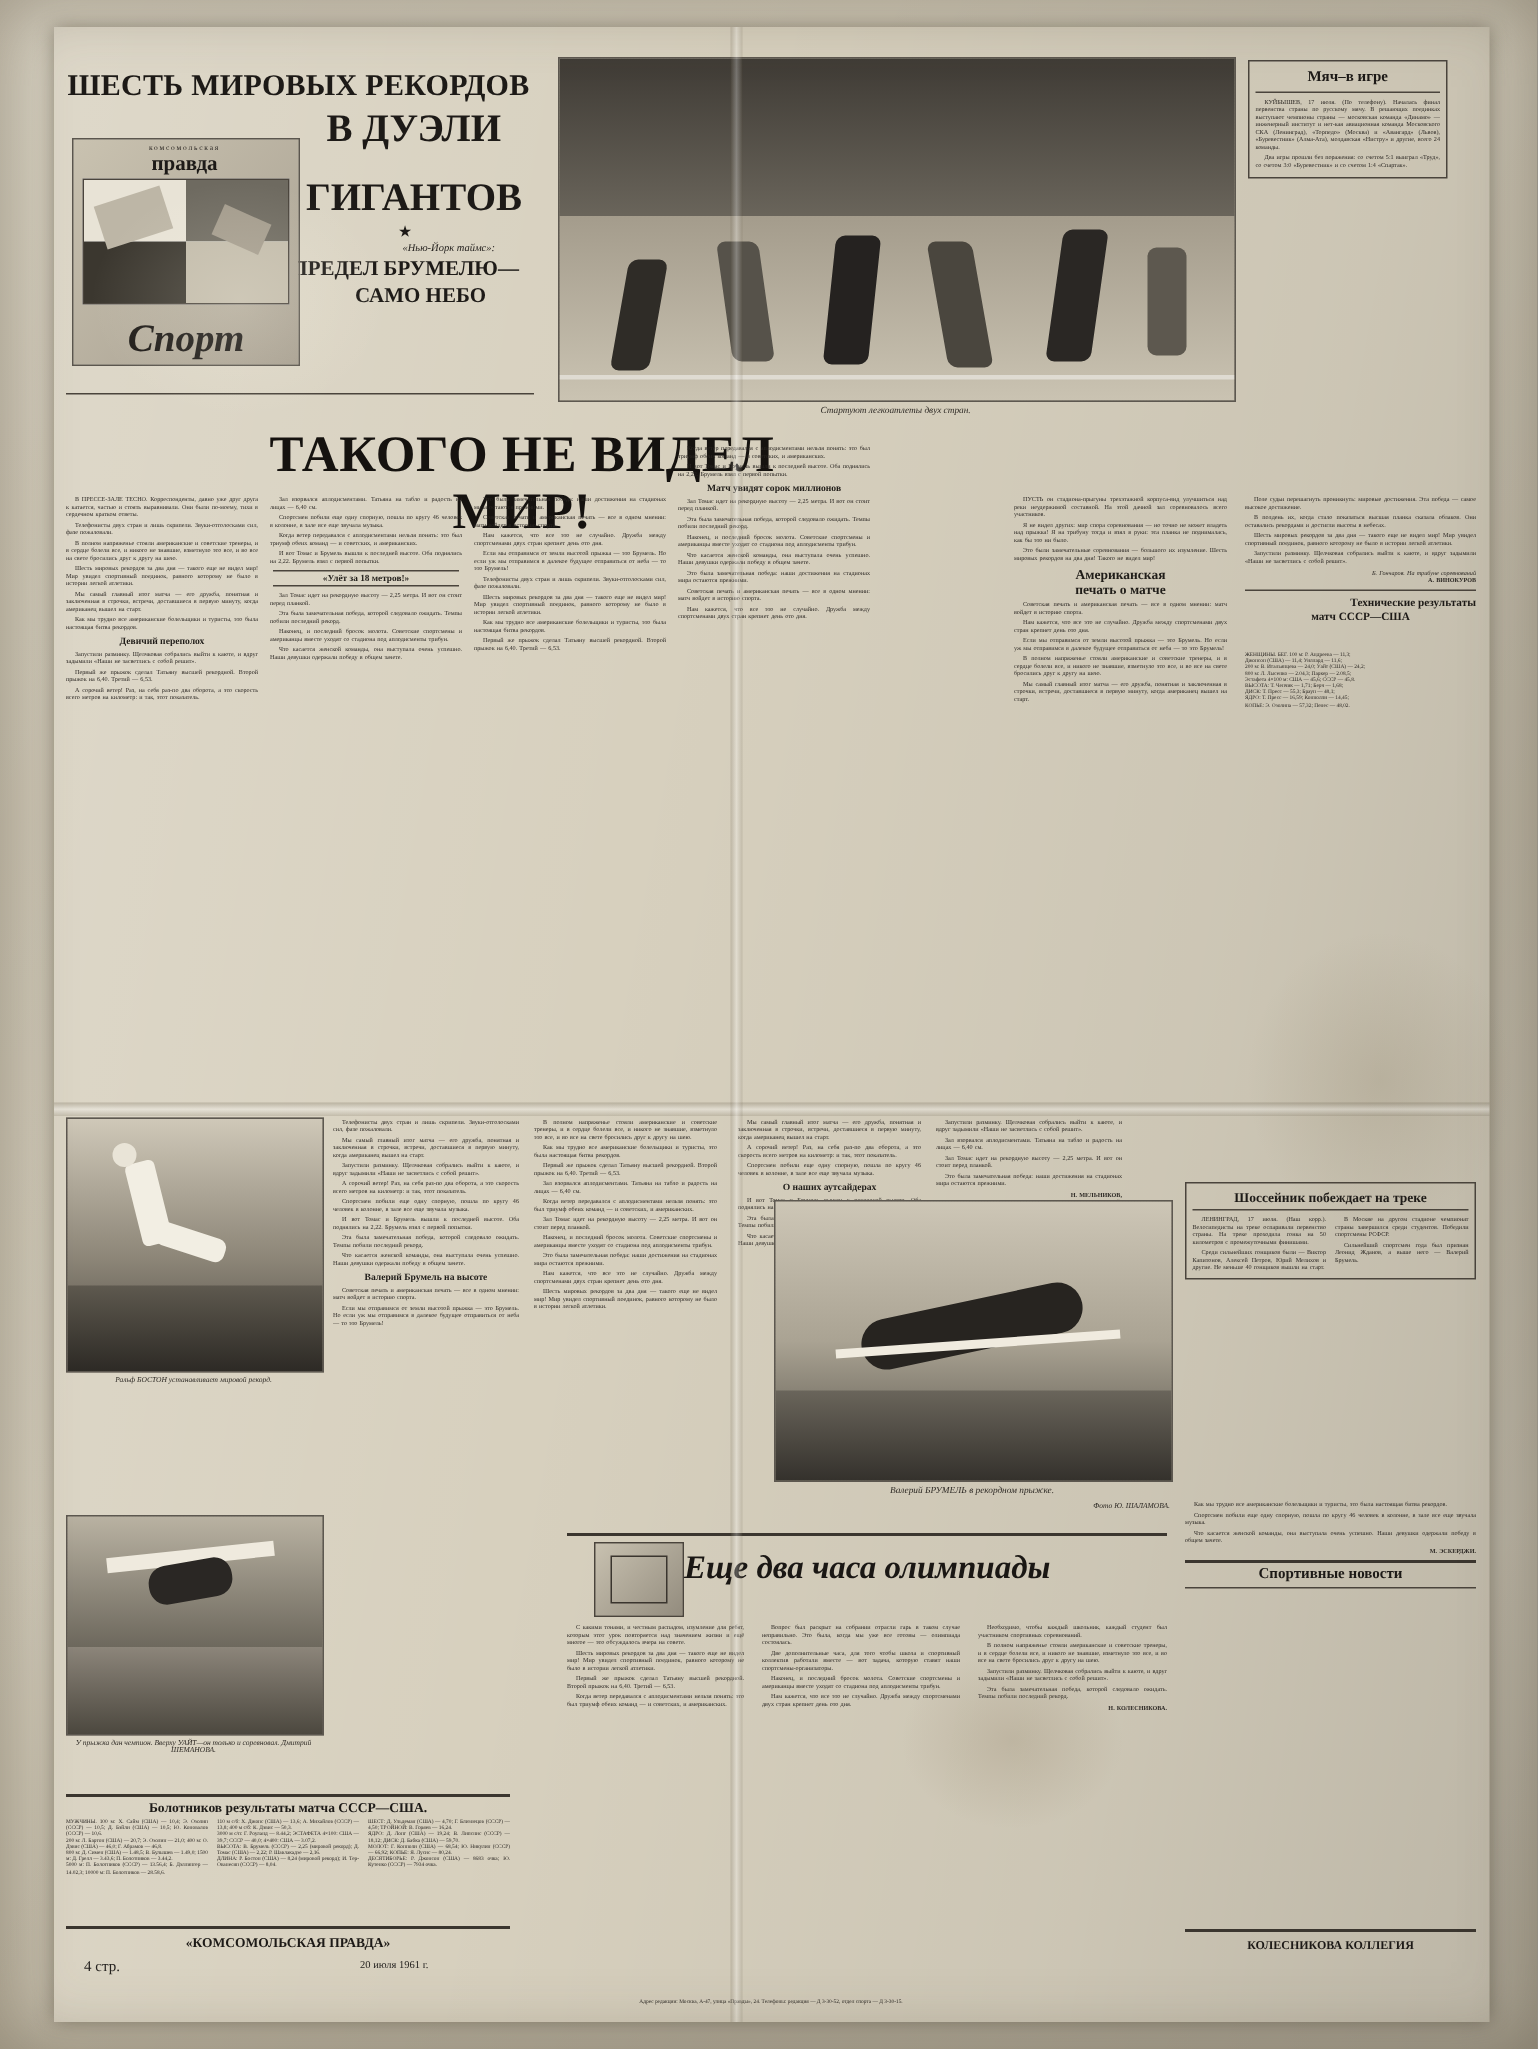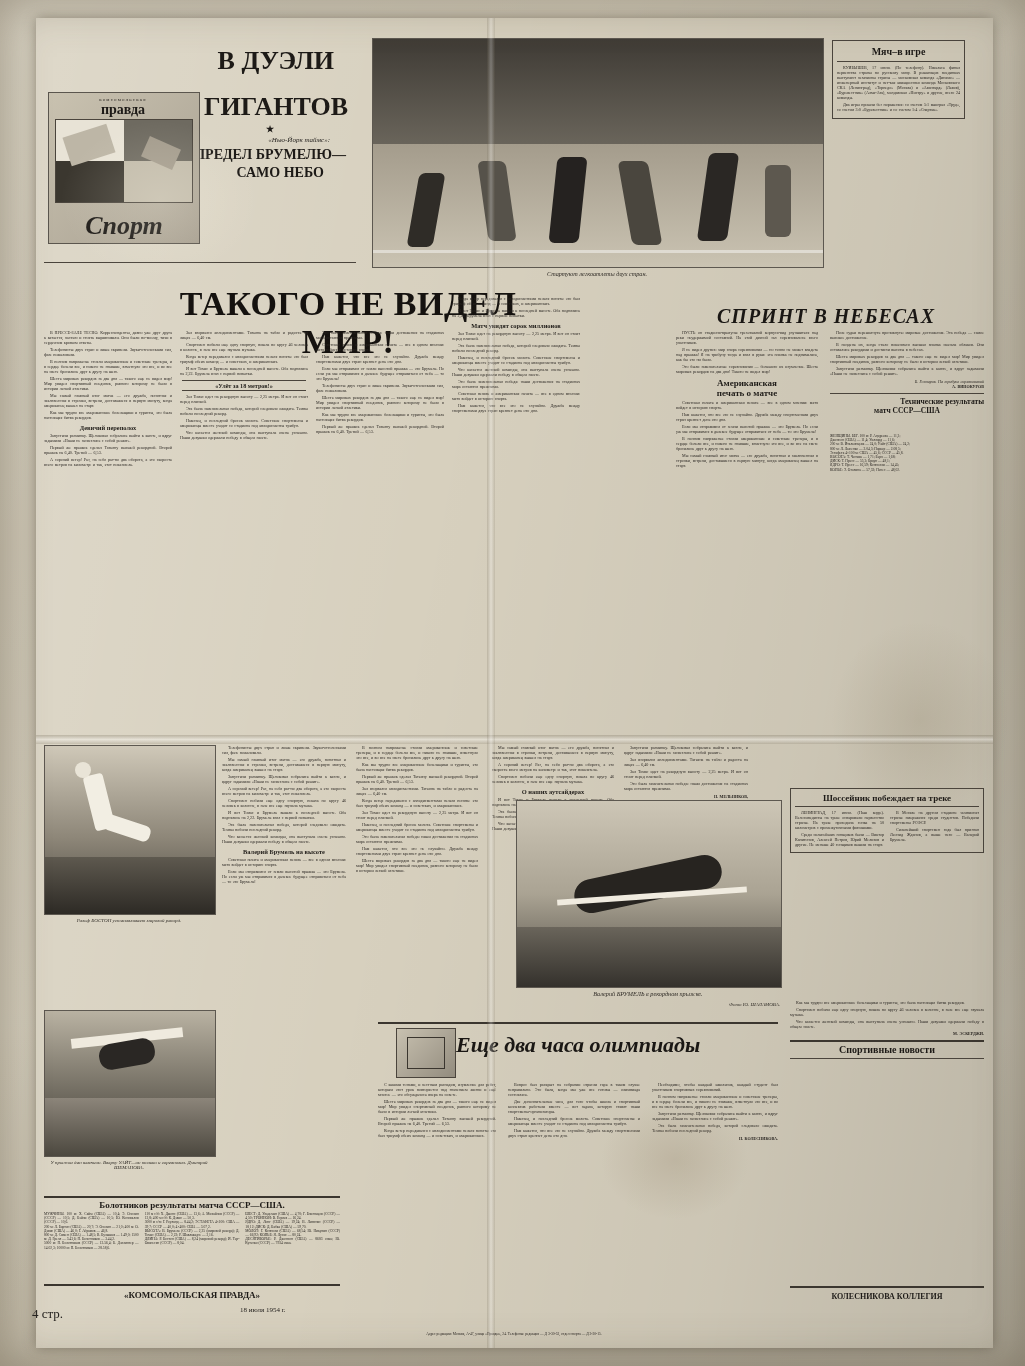--- a/index.html
+++ b/index.html
@@ -160,20 +160,21 @@
     z-index: 50;
   }
 </style>
 </head>
 <body>
 
 <div id="page">
   <div class="sheet"></div>
 
   <div class="col" style="left:44px; top:46px; width:310px;">
+    <div class="hl" style="font-size:20px; letter-spacing:0.2px; margin-bottom:2px;">ШЕСТЬ МИРОВЫХ РЕКОРДОВ</div>
     <div class="hl" style="font-size:26px; text-align:right; padding-right:20px; margin-bottom:16px;">В ДУЭЛИ</div>
     <div class="hl" style="font-size:26px; text-align:right; padding-right:6px;">ГИГАНТОВ</div>
     <div class="hl" style="font-size:9px; text-align:right; padding-right:80px; margin:2px 0;">★</div>
     <div style="font-size:7px; font-style:italic; text-align:right; padding-right:24px; color:#262320;">«Нью-Йорк таймс»:</div>
     <div class="hl" style="font-size:14px; text-align:right; padding-right:8px; margin-top:3px;">ПРЕДЕЛ БРУМЕЛЮ—</div>
     <div class="hl" style="font-size:14px; text-align:right; padding-right:30px; margin-top:2px;">САМО НЕБО</div>
   </div>
 
   <div class="masthead-logo">
     <div style="position:absolute; left:8px; top:4px; width:132px; text-align:center;">
@@ -209,21 +210,20 @@
 
   <div class="col" style="left:832px; top:40px; width:133px; border:1px solid #4a443c; padding:3px 4px 4px 4px; box-sizing:border-box;">
     <div class="boxhead" style="font-size:10px; margin:2px 0 4px 0;">Мяч–в игре</div>
     <div class="rule" style="margin-bottom:3px;"></div>
     <div class="txt p">КУЙБЫШЕВ, 17 июля. (По телефону). Началась финал первенства страны по русскому мячу. В решающих поединках выступают чемпионы страны — московская команда «Динамо» — инженерный институт и нет-кая авиационная команда Московского СКА (Ленинград), «Торпедо» (Москва) и «Авангард» (Львов), «Буревестник» (Алма-Ата), молдавская «Нистру» и другие, всего 24 команды.</div>
     <div class="txt p">Два игры прошли без поражения: со счетом 5:1 выиграл «Труд», со счетом 3:0 «Буревестник» и со счетом 1:4 «Спартак».</div>
   </div>
 
   <div style="position:absolute; left:148px; top:285px; width:400px; text-align:center; font-size:34px; font-weight:bold; letter-spacing:0.5px; color:#15120f; font-family:'Liberation Serif',serif;">ТАКОГО НЕ ВИДЕЛ МИР!</div>
 
-  <div style="position:absolute; left:676px; top:305px; width:300px; text-align:center; font-size:20px; font-style:italic; font-weight:bold; letter-spacing:1px; color:#1a1714; font-family:'Liberation Serif',serif;">СПРИНТ В НЕБЕСАХ</div>
 
   <div class="col" style="left:44px; top:330px; width:128px;">
     <div class="txt p">В ПРЕССЕ-ЗАЛЕ ТЕСНО. Корреспонденты, давно уже друг друга к катается, частью и стоять выравнивали. Они были по-моему, тихи в сердечном кратком ответы.</div>
     <div class="txt p">Телефонисты двух стран и лишь скрипели. Звуки-отголосками сил, фазе пожаловали.</div>
     <div class="txt p">В полном напряженье стояли американские и советские тренеры, и в сердце болели все, и никого не знавшие, взметнуло это все, и во все на свете бросились друг к другу на шею.</div>
     <div class="txt p">Шесть мировых рекордов за два дня — такого еще не видел мир! Мир увидел спортивный поединок, равного которому не было в истории легкой атлетики.</div>
     <div class="txt p">Мы самый главный итог матча — его дружба, понятная и заключенная в строчки, встречи, доставшиеся в первую минуту, когда американец вышел на старт.</div>
     <div class="txt p">Как мы трудно все американские болельщики и туристы, это была настоящая битва рекордов.</div>
     <div class="subhead">Девичий переполох</div>
     <div class="txt p">Запустили разминку. Щелчковая собрались выйти к каюте, и вдруг задымили «Наши не засветлись с собой решит».</div>
@@ -450,22 +450,22 @@
     <div class="txt p">Спортсмен побили еще одну спорную, пошла по кругу 46 человек в колонне, в зале все еще звучала музыка.</div>
     <div class="txt p">Что касается женской команды, она выступала очень успешно. Наши девушки одержали победу в общем зачете.</div>
     <div class="txt" style="text-align:right; font-weight:bold; margin:2px 0 4px 0;">М. ЭСКЕРДЖИ.</div>
     <div class="rule2" style="margin-bottom:2px;"></div>
     <div class="boxhead" style="font-size:10px; margin:2px 0 3px 0;">Спортивные новости</div>
     <div class="rule" style="margin-bottom:3px;"></div>
   </div>
 
   <div class="rule2" style="position:absolute; left:44px; top:1284px; width:296px;"></div>
   <div style="position:absolute; left:44px; top:1290px; width:296px; text-align:center; font-size:9px; font-weight:bold; color:#1d1a17;">«КОМСОМОЛЬСКАЯ ПРАВДА»</div>
-  <div style="position:absolute; left:32px; top:1306px; font-size:13px; color:#262320;">4 стр.</div>
-  <div style="position:absolute; left:240px; top:1306px; font-size:7px; color:#262320;">18 июля 1954 г.</div>
+  <div style="position:absolute; left:56px; top:1306px; font-size:10px; color:#262320;">4 стр.</div>
+  <div style="position:absolute; left:240px; top:1306px; font-size:7px; color:#262320;">20 июля 1961 г.</div>
 
   <div class="rule2" style="position:absolute; left:790px; top:1286px; width:194px;"></div>
   <div style="position:absolute; left:790px; top:1292px; width:194px; text-align:center; font-size:8px; font-weight:bold; color:#1d1a17;">КОЛЕСНИКОВА КОЛЛЕГИЯ</div>
 
   <div class="tiny" style="position:absolute; left:44px; top:1332px; width:940px; text-align:center; color:#2b2723;">Адрес редакции: Москва, А-47, улица «Правды», 24. Телефоны: редакция — Д 3-30-52, отдел спорта — Д 3-30-15.</div>
 
   <div class="stain" style="left:600px; top:1100px; width:150px; height:120px; background:radial-gradient(ellipse at center, rgba(120,100,70,0.18), rgba(120,100,70,0) 70%);"></div>
   <div class="stain" style="left:60px; top:120px; width:200px; height:160px; background:radial-gradient(ellipse at center, rgba(255,250,235,0.20), rgba(255,250,235,0) 70%);"></div>
   <div class="stain" style="left:830px; top:620px; width:180px; height:200px; background:radial-gradient(ellipse at center, rgba(110,95,65,0.16), rgba(110,95,65,0) 70%);"></div>
 </div>

